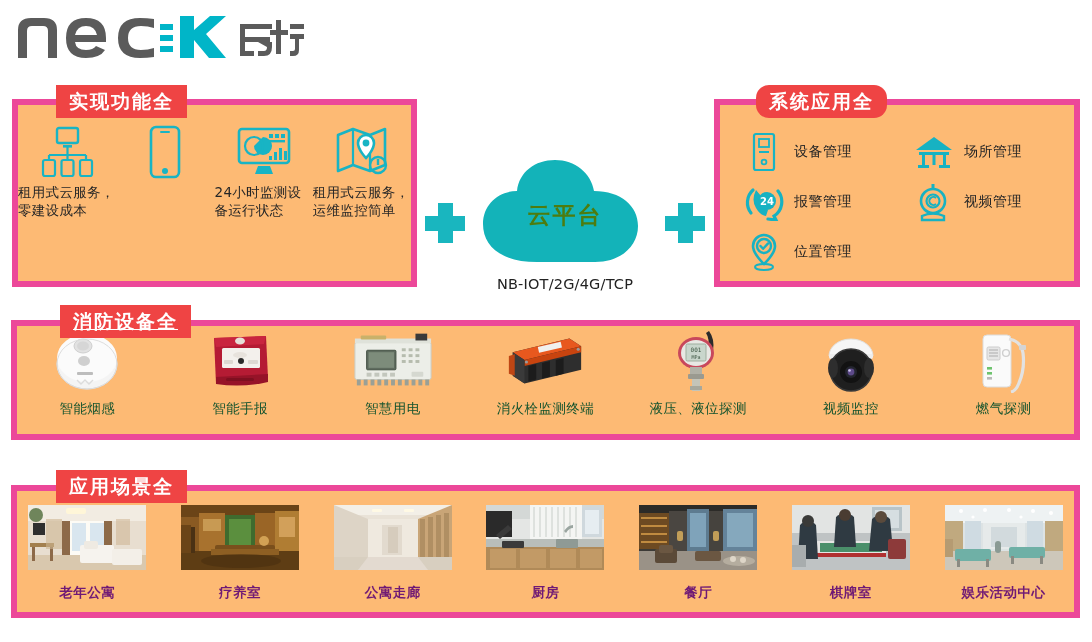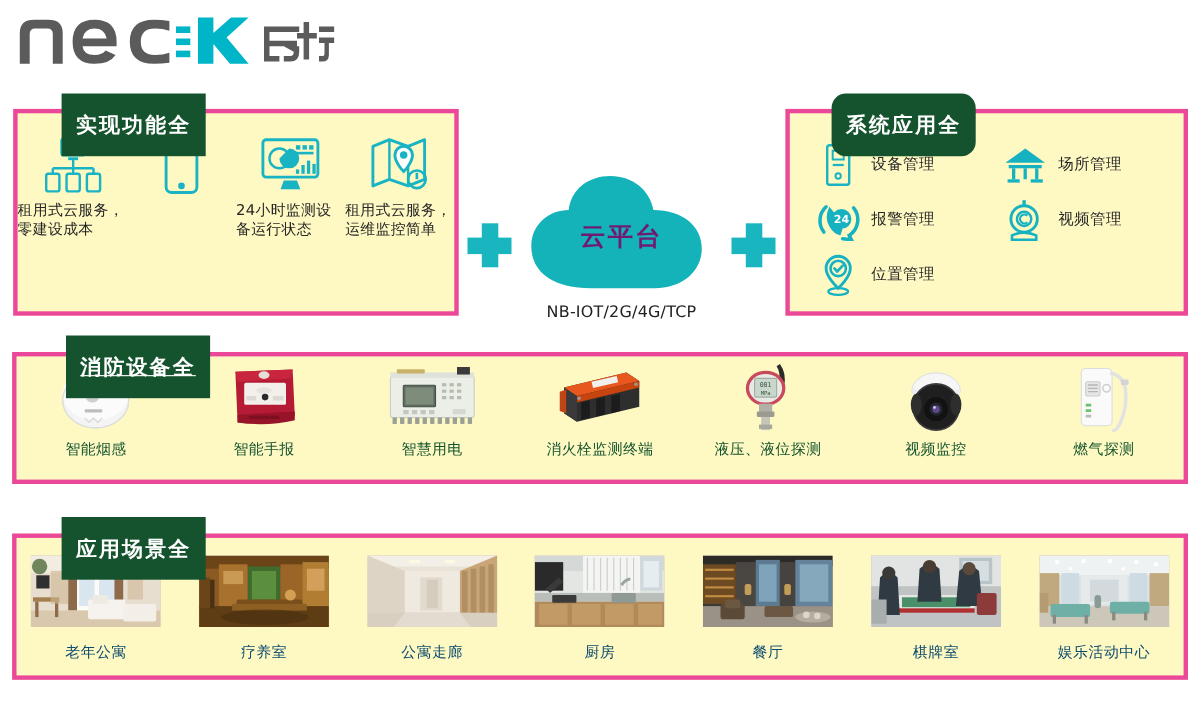--- a/index.html
+++ b/index.html
@@ -9,36 +9,36 @@
     font-family:"DejaVu Sans","Liberation Sans",sans-serif;
     overflow:hidden;
     position:relative;
     color:#2b2b2b;
   }
   
   #logo{position:absolute;left:14px;top:10px;width:290px;height:52px;}
   
   .panel{
     position:absolute;
-    border:4px solid #ec4899;
-    background:#fef9c3;
+    border:6px solid #ec4899;
+    background:#fdba74;
     box-sizing:border-box;
   }
   .badge{
     position:absolute;
-    background:#14532d;
+    background:#ef4444;
     color:#ffffff;
     font-weight:bold;
     font-size:19px;
     letter-spacing:2px;
     display:flex;align-items:center;justify-content:center;
     z-index:5;
     height:33px;
     white-space:nowrap;
-    padding:12px 13px;
+    padding:0 13px;
   }
   #panel-func{left:12px;top:99px;width:405px;height:188px;}
   #badge-func{left:56px;top:85px;}
   #panel-sys{left:714px;top:99px;width:366px;height:188px;}
   #badge-sys{left:756px;top:85px;border-radius:13px;}
   #panel-dev{left:11px;top:320px;width:1069px;height:120px;}
   #badge-dev{left:60px;top:305px;text-decoration:underline;}
   #panel-scene{left:11px;top:485px;width:1069px;height:133px;}
   #badge-scene{left:56px;top:470px;}
 
@@ -65,21 +65,21 @@
   #cloud-wrap{position:absolute;left:425px;top:158px;width:280px;height:135px;}
   #cloud-svg{position:absolute;left:50px;top:0;}
   .plus{position:absolute;width:40px;height:40px;}
   .plus::before,.plus::after{content:"";position:absolute;background:#19b6bf;}
   .plus::before{left:0;top:13px;width:40px;height:15px;}
   .plus::after{left:13px;top:0;width:15px;height:40px;}
   #plus-left{left:0px;top:45px;}
   #plus-right{left:240px;top:45px;}
   #cloud-text{
     position:absolute;left:50px;top:42px;width:180px;text-align:center;
-    color:#701a75;font-size:23px;font-weight:bold;letter-spacing:2px;
+    color:#4d7c0f;font-size:23px;font-weight:bold;letter-spacing:2px;
   }
   #cloud-proto{
     position:absolute;left:20px;top:118px;width:240px;text-align:center;
     font-size:14.5px;color:#222;letter-spacing:.2px;
   }
 
   
   #dev-row{
     position:absolute;left:11px;top:328px;width:1069px;height:112px;
     display:flex;align-items:flex-start;justify-content:space-around;
@@ -92,21 +92,21 @@
   #scene-row{
     position:absolute;left:11px;top:505px;width:1069px;height:110px;
     display:flex;align-items:flex-start;justify-content:space-around;
   }
   .scene-cell{width:140px;display:flex;flex-direction:column;align-items:center;}
   .scene-thumb{
     width:118px;height:65px;overflow:hidden;position:relative;
     background:#cfc6bb;
   }
   .scene-thumb svg{display:block;}
-  .scene-label{font-size:13.5px;color:#0c4a6e;margin-top:14px;letter-spacing:.5px;white-space:nowrap;}
+  .scene-label{font-size:13.5px;color:#701a75;margin-top:14px;letter-spacing:.5px;white-space:nowrap;font-weight:bold;}
 </style>
 </head>
 <body>
 
 <div id="logo">
   <svg width="290" height="52" viewBox="0 0 290 52">
 
     <path d="M4 48 L4 20 Q4 8 17 8 L30 8 Q43 8 43 20 L43 48 L34 48 L34 21 Q34 16 29 16 L18 16 Q13 16 13 21 L13 48 Z" fill="#5b5b5b"></path>
 
     <path d="M52 28 Q52 8 72 8 Q92 8 92 28 L92 32 L61 32 Q62 40 72 40 Q79 40 82 36 L91 40 Q86 48 72 48 Q52 48 52 28 Z M61 25 L83 25 Q81 16 72 16 Q63 16 61 25 Z" fill="#5b5b5b"></path>

